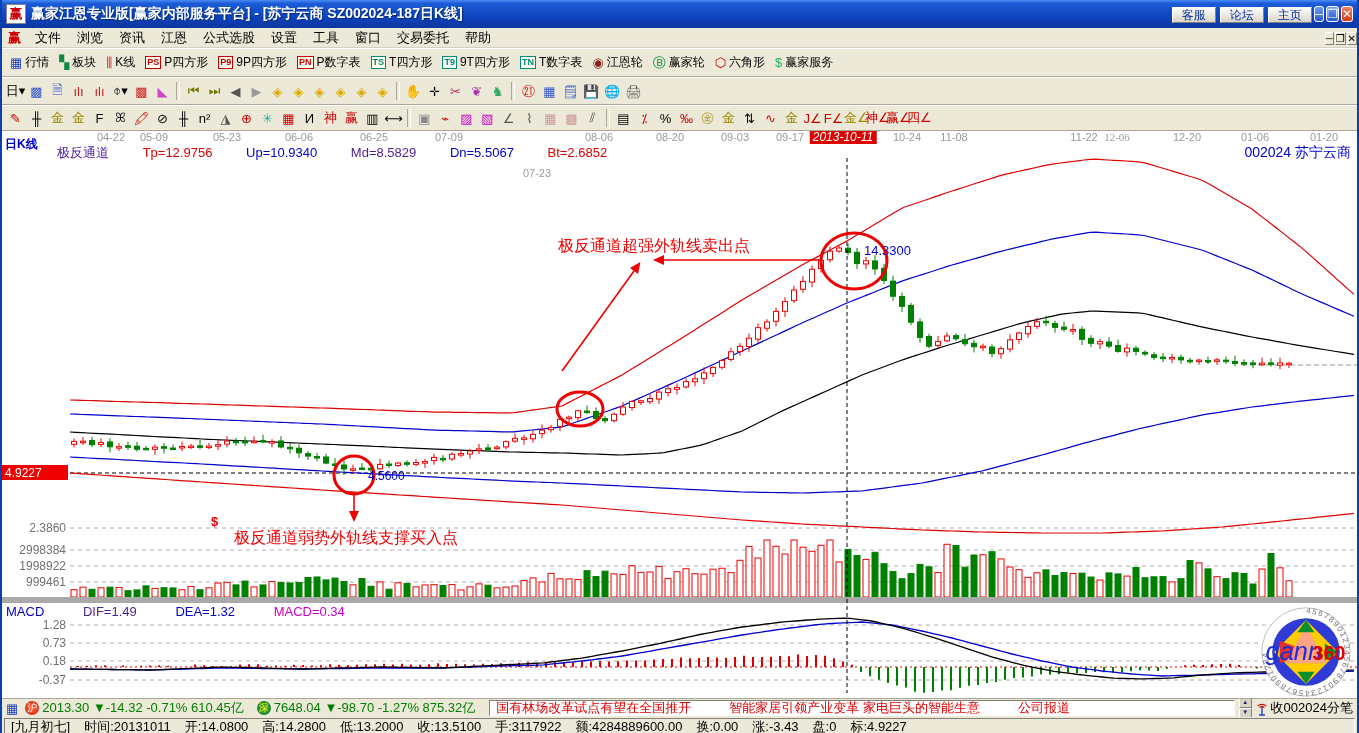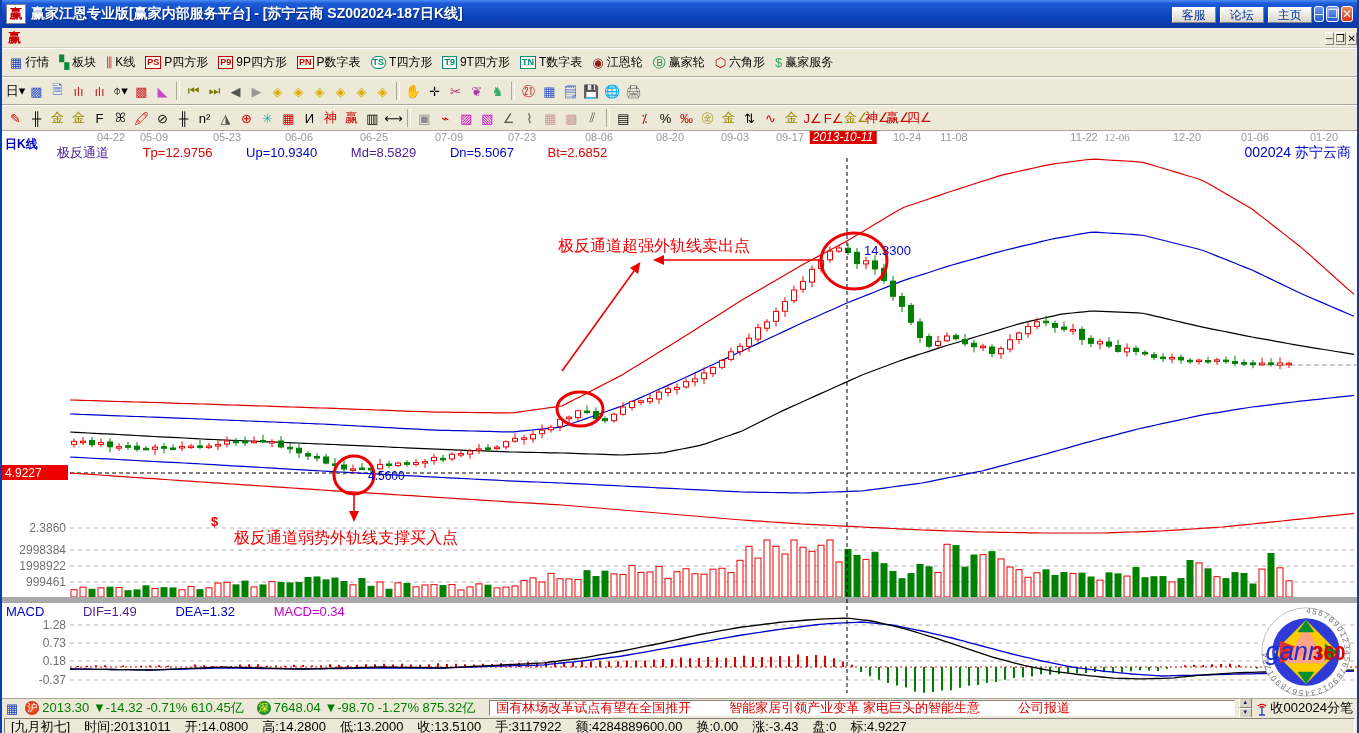--- a/index.html
+++ b/index.html
@@ -78,20 +78,21 @@
 
   <div class="titlebar">
     <div class="app-logo">赢</div>
     <div class="title-text">赢家江恩专业版[赢家内部服务平台] - [苏宁云商  SZ002024-187日K线]</div>
     <span id="tb-buttons"><span class="tb-btn">客服</span><span class="tb-btn">论坛</span><span class="tb-btn">主页</span></span>
     <span id="win-controls"><span class="winctl">─</span><span class="winctl">❐</span><span class="winctl close">✕</span></span>
   </div>
 
   <div class="menubar">
     <span class="menu-logo">赢</span>
+    <span id="menu-items"><span class="menu-item">文件</span><span class="menu-item">浏览</span><span class="menu-item">资讯</span><span class="menu-item">江恩</span><span class="menu-item">公式选股</span><span class="menu-item">设置</span><span class="menu-item">工具</span><span class="menu-item">窗口</span><span class="menu-item">交易委托</span><span class="menu-item">帮助</span></span>
     <span class="menu-sp"></span>
     <span id="menu-controls"><span class="menu-ctl">─</span><span class="menu-ctl">❐</span><span class="menu-ctl">✕</span></span>
   </div>
 
   <div class="tb tb1" id="tb1">
       <span class="tbtn">
         <span class="ic" style="color: rgb(34, 68, 187);">▦</span>
         <span>行情</span>
       </span>
       <span class="tbtn">
@@ -108,21 +109,21 @@
       </span>
       <span class="tbtn">
         <span class="ic-box" style="color: rgb(192, 0, 0);">P9</span>
         <span>9P四方形</span>
       </span>
       <span class="tbtn">
         <span class="ic-box" style="color: rgb(192, 0, 0);">PN</span>
         <span>P数字表</span>
       </span>
       <span class="tbtn">
-        <span class="ic-box" style="color: rgb(0, 138, 122); border-radius: 6px;">TS</span>
+        <span class="ic-box" style="color: rgb(0, 138, 122);">TS</span>
         <span>T四方形</span>
       </span>
       <span class="tbtn">
         <span class="ic-box" style="color: rgb(0, 138, 122);">T9</span>
         <span>9T四方形</span>
       </span>
       <span class="tbtn">
         <span class="ic-box" style="color: rgb(0, 138, 122);">TN</span>
         <span>T数字表</span>
       </span>
@@ -227,21 +228,21 @@
 
   <div class="chartarea">
     <div class="kline-label">日K线</div>
     <div class="dates" id="date-axis">
         <span class="dt" style="left: 86px; padding-left: 46px;">04-22</span>
         <span class="dt" style="left: 152px;">05-09</span>
         <span class="dt" style="left: 225px;">05-23</span>
         <span class="dt" style="left: 297px;">06-06</span>
         <span class="dt" style="left: 372px;">06-25</span>
         <span class="dt" style="left: 447px;">07-09</span>
-        <span class="dt" style="left: 520px;">07-23</span>
+        <span class="dt" style="left: 535px; margin-top: 36px;">07-23</span>
         <span class="dt" style="left: 597px;">08-06</span>
         <span class="dt" style="left: 668px;">08-20</span>
         <span class="dt" style="left: 733px;">09-03</span>
         <span class="dt" style="left: 788px;">09-17</span>
         <span class="dt" style="left: 905px;">10-24</span>
         <span class="dt" style="left: 952px;">11-08</span>
         <span class="dt" style="left: 1082px;">11-22</span>
         <span class="dt" style="left: 1115px; font-family: Liberation Serif, serif;">12-06</span>
         <span class="dt" style="left: 1185px;">12-20</span>
         <span class="dt" style="left: 1253px;">01-06</span>

